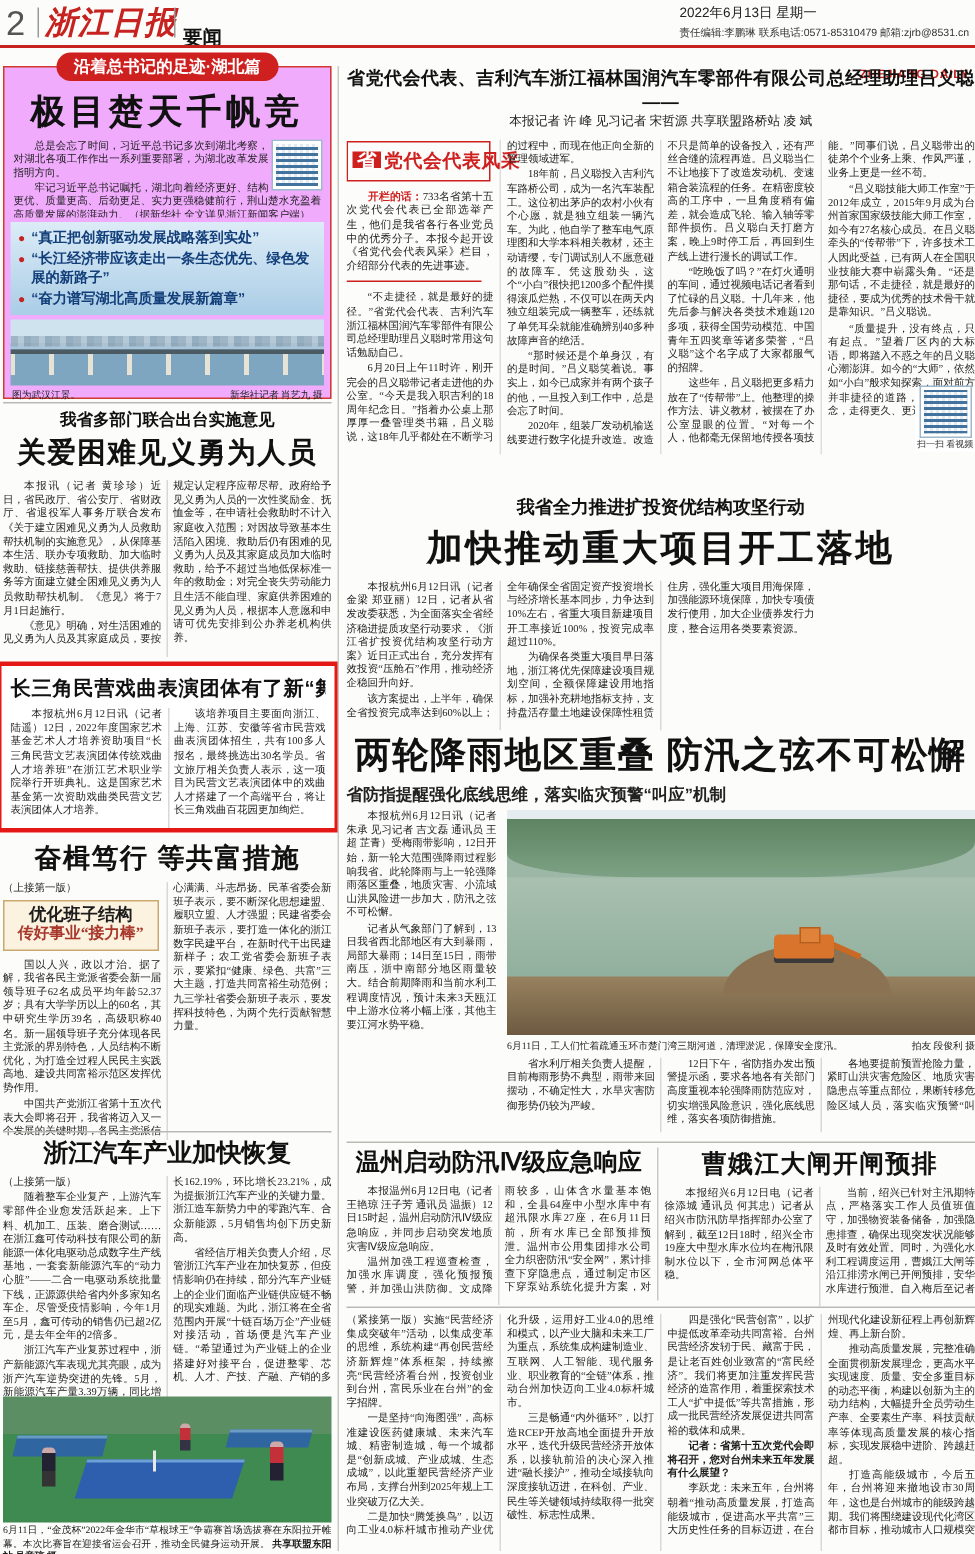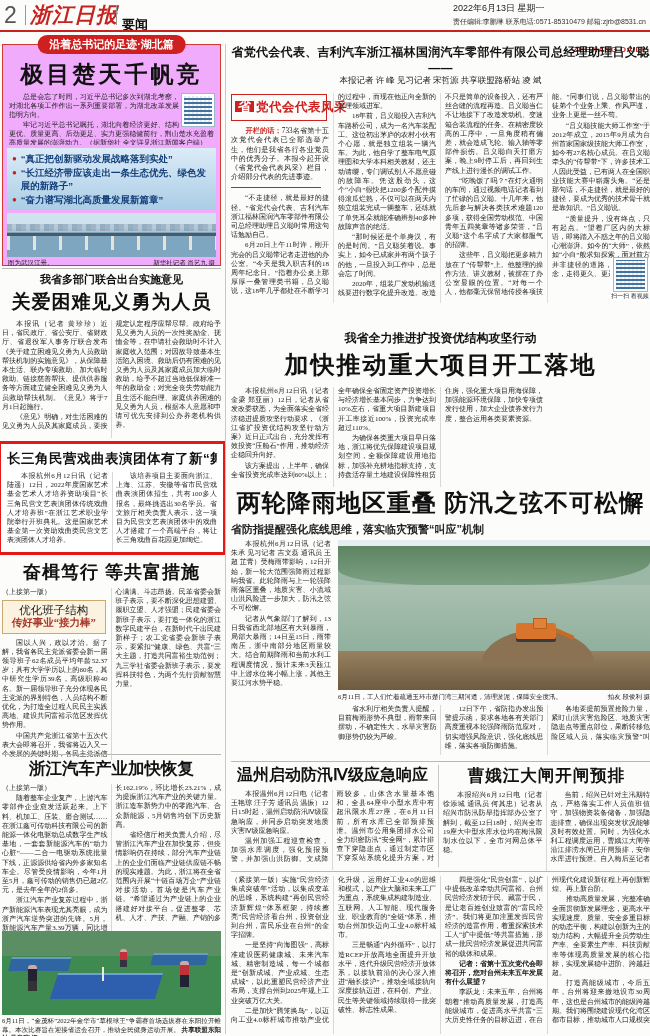--- a/index.html
+++ b/index.html
@@ -58,21 +58,21 @@
   .care .cols2 { height:118px; }
 
   .opera { position:absolute; left:-2px; top:441px; width:228px; height:114px; border:3px solid #e51818; background:#fff; padding:3px 6px; }
   .opera h2 { font-size:13.5px; white-space:nowrap; overflow:hidden; margin:3px 0 4px; letter-spacing:.5px; }
   .opera .cols2 { height:80px; }
 
   .fenji { position:absolute; left:2px; top:560px; width:219px; }
   .fenji h2 { font-size:18px; letter-spacing:1px; margin-bottom:4px; }
   .fenji .cols2 { height:172px; }
   .cream { border:1px solid #c9a96e; background:#fbf2df; padding:5px 3px; margin:3px 2px 5px 0; text-align:center; }
-  .cream .c1 { font-size:11.5px; font-weight:normal; font-family:"Liberation Sans",sans-serif; }
+  .cream .c1 { font-size:11.5px; font-weight:bold; font-family:"Liberation Sans",sans-serif; }
   .cream .c2 { font-size:10.5px; font-weight:bold; color:#a8382c; margin-top:3px; }
 
   .auto { position:absolute; left:2px; top:758px; width:219px; }
   .auto h2 { font-size:16.5px; margin-bottom:4px; }
   .auto .cols2 { height:150px; }
 
   .pp { position:absolute; left:2px; top:931px; width:219px; }
   .photo-pp { position:relative; height:84px; overflow:hidden; background:linear-gradient(180deg,#5b8f63 0 30%,#3f8a50 30% 100%); }
   .tbl { position:absolute; background:#2d5fae; border-top:2px solid #6f9fd8; }
   .tbl.t1 { left:52px; top:42px; width:105px; height:26px; transform:skewX(-18deg); }

